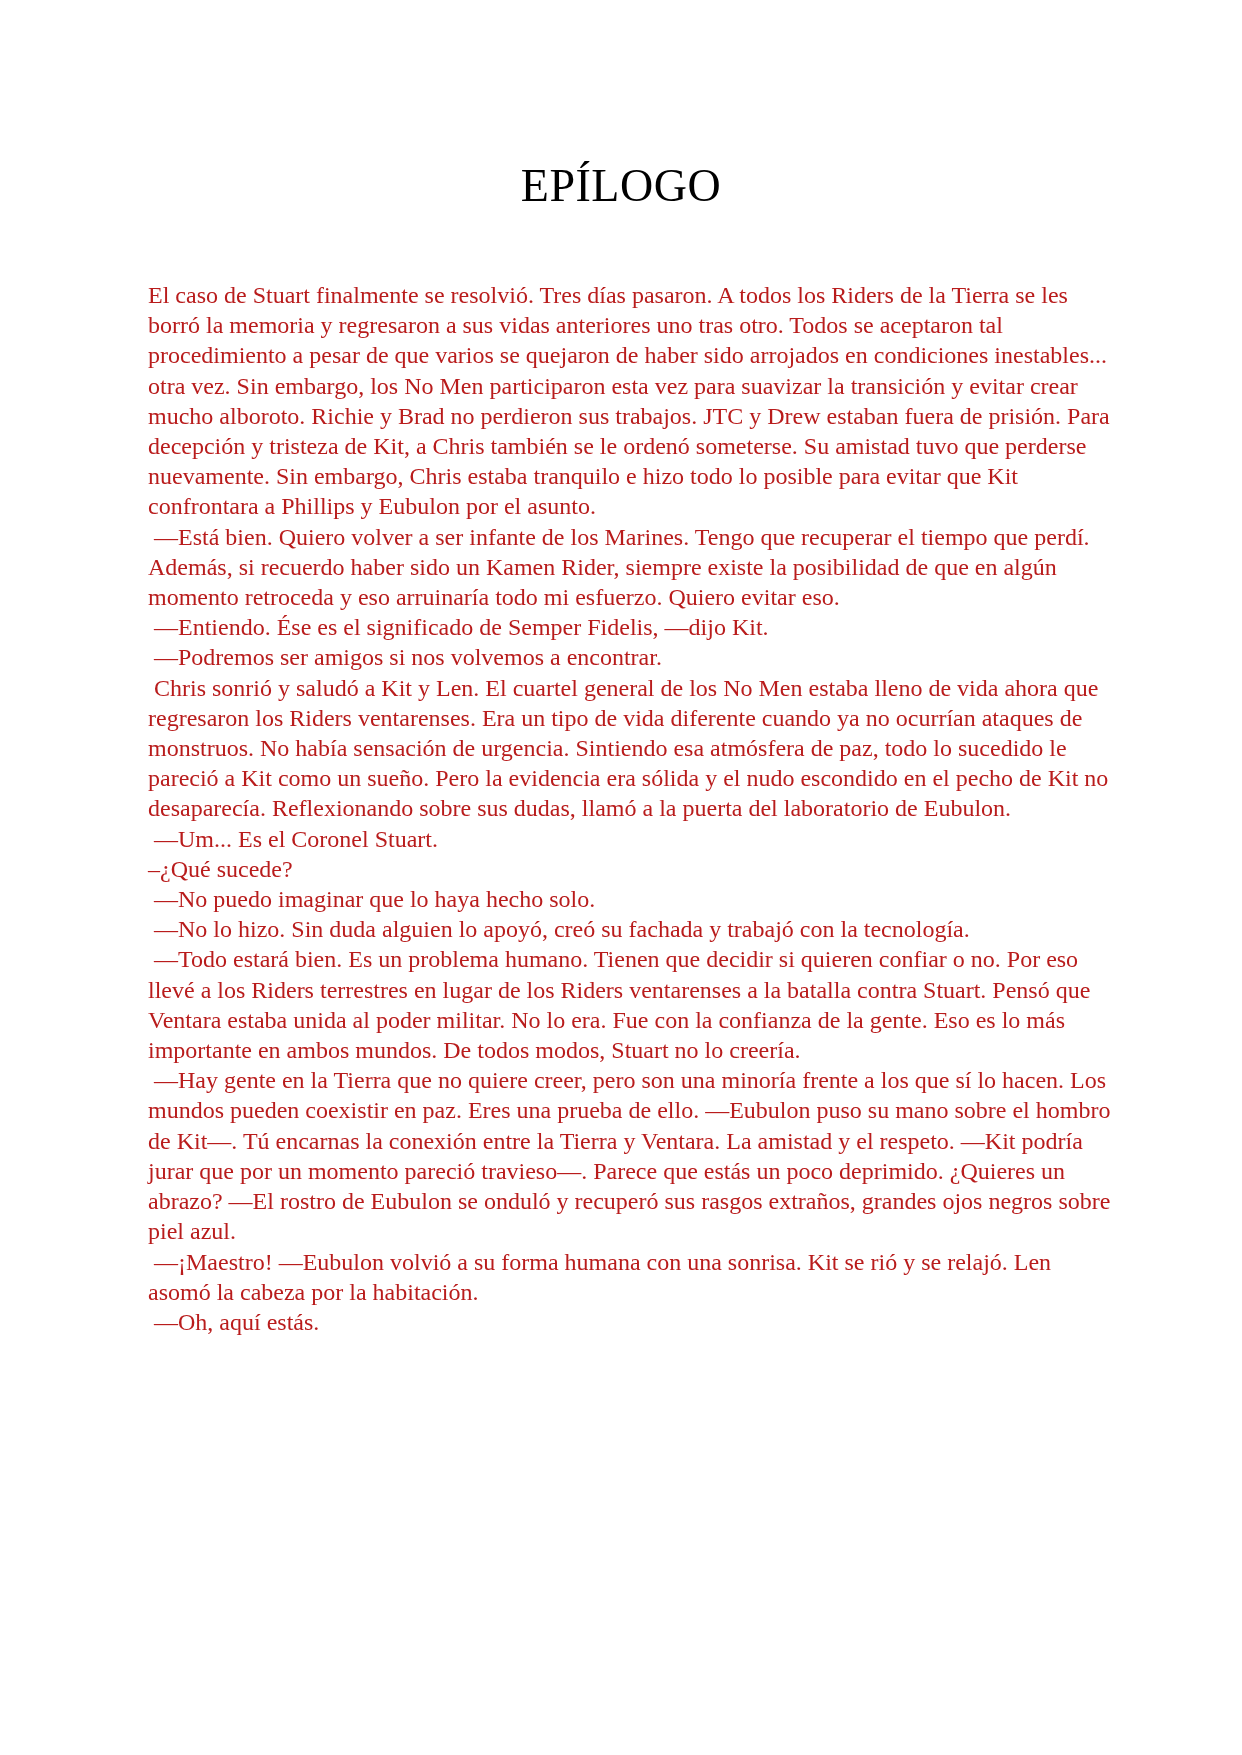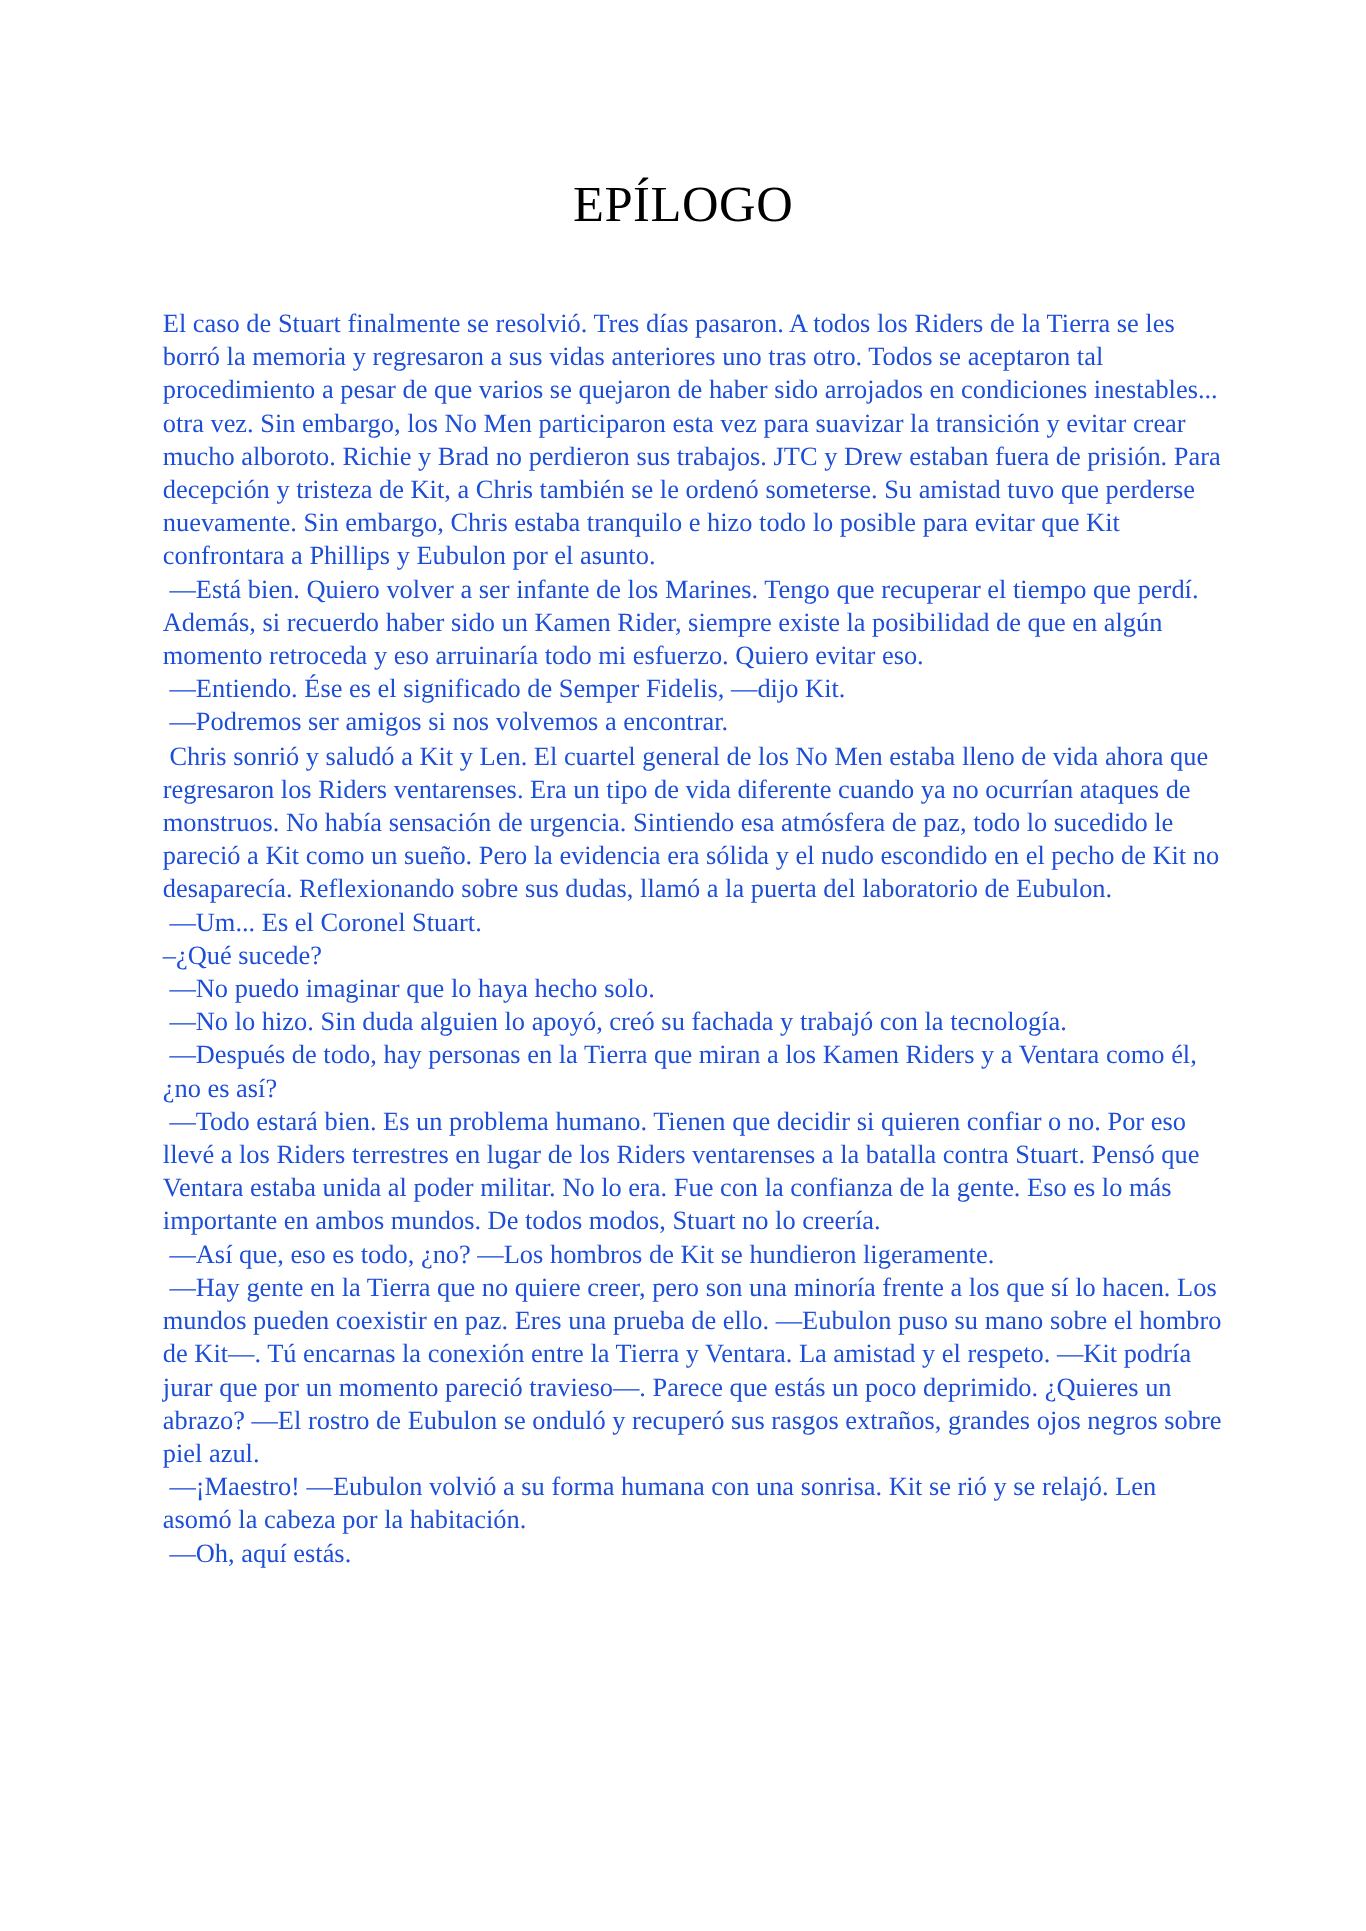--- a/index.html
+++ b/index.html
@@ -29,21 +29,21 @@
     text-align: center;
     letter-spacing: 0.5px;
     color: #000000;
     font-family: "Liberation Serif", "DejaVu Serif", serif;
   }
   .content {
     margin: 66px 128px 0 148px;
     width: 965px;
     font-size: 24px;
     line-height: 30.2px;
-    color: #1d4ed8;
+    color: #b91c1c;
   }
   .content p {
     margin: 0;
     padding: 0;
     white-space: pre-wrap; 
     text-align: left;
   }
 </style>
 </head>
 <body>
@@ -53,20 +53,18 @@
   <div class="content">
     <p>El caso de Stuart finalmente se resolvió. Tres días pasaron. A todos los Riders de la Tierra se les borró la memoria y regresaron a sus vidas anteriores uno tras otro. Todos se aceptaron tal procedimiento a pesar de que varios se quejaron de haber sido arrojados en condiciones inestables... otra vez. Sin embargo, los No Men participaron esta vez para suavizar la transición y evitar crear mucho alboroto. Richie y Brad no perdieron sus trabajos. JTC y Drew estaban fuera de prisión. Para decepción y tristeza de Kit, a Chris también se le ordenó someterse. Su amistad tuvo que perderse nuevamente. Sin embargo, Chris estaba tranquilo e hizo todo lo posible para evitar que Kit confrontara a Phillips y Eubulon por el asunto.</p>
     <p> —Está bien. Quiero volver a ser infante de los Marines. Tengo que recuperar el tiempo que perdí. Además, si recuerdo haber sido un Kamen Rider, siempre existe la posibilidad de que en algún momento retroceda y eso arruinaría todo mi esfuerzo. Quiero evitar eso.</p>
     <p> —Entiendo. Ése es el significado de Semper Fidelis, —dijo Kit.</p>
     <p> —Podremos ser amigos si nos volvemos a encontrar.</p>
     <p> Chris sonrió y saludó a Kit y Len. El cuartel general de los No Men estaba lleno de vida ahora que regresaron los Riders ventarenses. Era un tipo de vida diferente cuando ya no ocurrían ataques de monstruos. No había sensación de urgencia. Sintiendo esa atmósfera de paz, todo lo sucedido le pareció a Kit como un sueño. Pero la evidencia era sólida y el nudo escondido en el pecho de Kit no desaparecía. Reflexionando sobre sus dudas, llamó a la puerta del laboratorio de Eubulon.</p>
     <p> —Um... Es el Coronel Stuart.</p>
     <p>–¿Qué sucede?</p>
     <p> —No puedo imaginar que lo haya hecho solo.</p>
     <p> —No lo hizo. Sin duda alguien lo apoyó, creó su fachada y trabajó con la tecnología.</p>
-    <p> —Después de todo, hay personas en la Tierra que miran a los Kamen Riders y a Ventara como él, ¿no es así?</p>
     <p> —Todo estará bien. Es un problema humano. Tienen que decidir si quieren confiar o no. Por eso llevé a los Riders terrestres en lugar de los Riders ventarenses a la batalla contra Stuart. Pensó que Ventara estaba unida al poder militar. No lo era. Fue con la confianza de la gente. Eso es lo más importante en ambos mundos. De todos modos, Stuart no lo creería.</p>
-    <p> —Así que, eso es todo, ¿no? —Los hombros de Kit se hundieron ligeramente.</p>
     <p> —Hay gente en la Tierra que no quiere creer, pero son una minoría frente a los que sí lo hacen. Los mundos pueden coexistir en paz. Eres una prueba de ello. —Eubulon puso su mano sobre el hombro de Kit—. Tú encarnas la conexión entre la Tierra y Ventara. La amistad y el respeto. —Kit podría jurar que por un momento pareció travieso—. Parece que estás un poco deprimido. ¿Quieres un abrazo? —El rostro de Eubulon se onduló y recuperó sus rasgos extraños, grandes ojos negros sobre piel azul.</p>
     <p> —¡Maestro! —Eubulon volvió a su forma humana con una sonrisa. Kit se rió y se relajó. Len asomó la cabeza por la habitación.</p>
     <p> —Oh, aquí estás.</p>
   </div>
 </div>
 
 </body></html>

